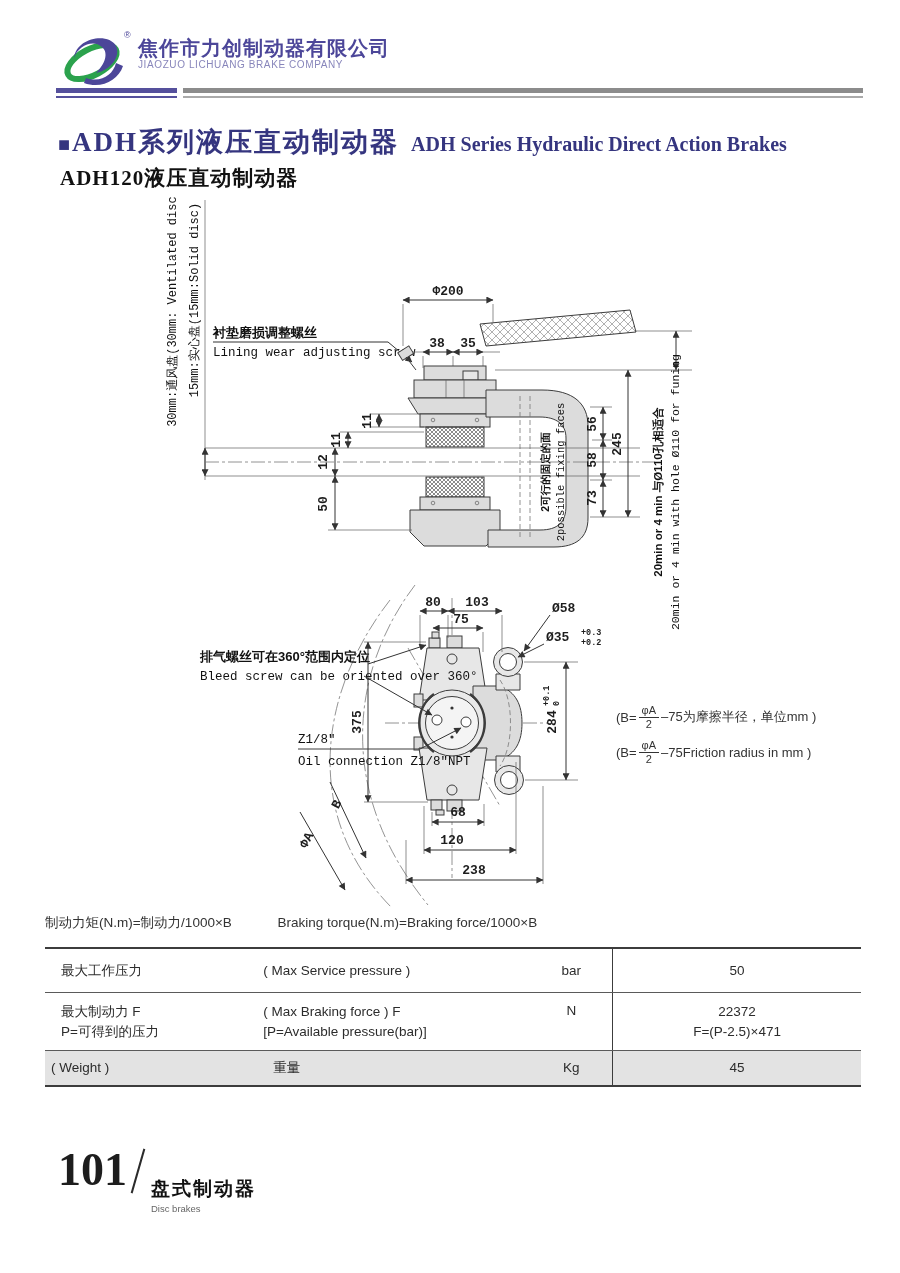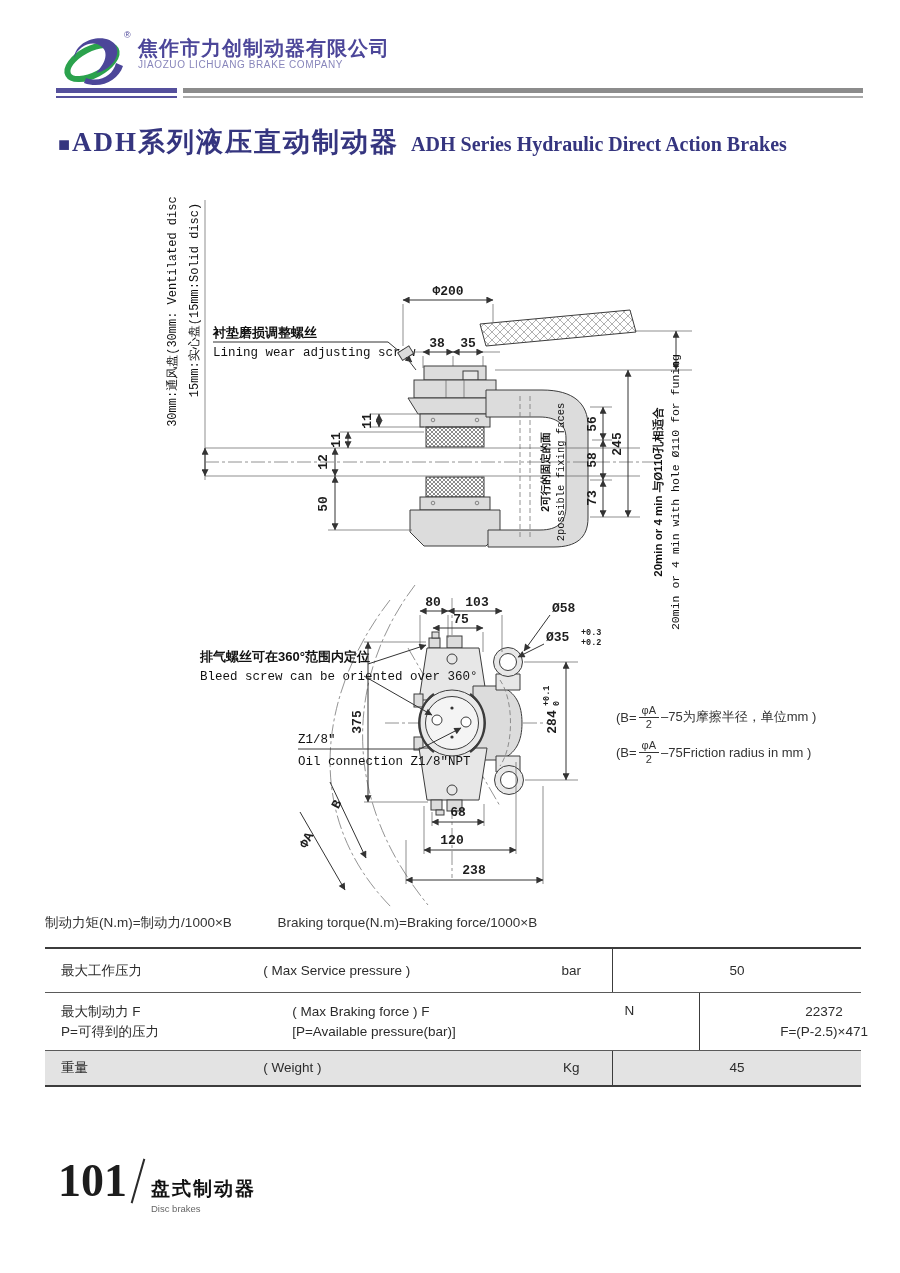--- a/index.html
+++ b/index.html
@@ -52,21 +52,21 @@
     border-top:2.5px solid #3c3c3c;border-bottom:2.5px solid #3c3c3c;font-size:13.5px;color:#2c2c2c;}
   .trow{display:grid;grid-template-columns:26% 33.5% 10% 30.5%;border-bottom:1.2px solid #5a5a5a;}
   .trow:last-child{border-bottom:none;}
   .trow.shade{background:#e3e3e3;}
   .tcell{display:flex;flex-direction:column;justify-content:center;padding:4px 6px;line-height:1.45;}
   .tcell.cn{padding-left:16px;}
   .tcell.unit{align-items:center;text-align:center;}
   .tcell.val{align-items:center;text-align:center;border-left:1.5px solid #3c3c3c;}
 
   
-  #footer{display:flex;align-items:center;}
+  #footer{display:flex;align-items:flex-start;}
   #page-num{font-family:"Liberation Serif",serif;font-size:46px;font-weight:bold;color:#1d1d1d;line-height:.95;}
   #footer-slash{width:2px;height:46px;background:#2b2b2b;transform:rotate(16deg);margin:0 12px 0 10px;}
   #footer-cn{font-size:19px;font-weight:bold;color:#111;letter-spacing:2px;margin-top:28px;}
   #footer-en{font-size:9.5px;color:#666;margin-top:1px;}
 </style>
 </head>
 <body>
 
 <div id="page">
 
@@ -86,20 +86,23 @@
   <div class="rule" style="left:183px;top:88px;width:680px;height:5px;background:#8c8c8c;"></div>
   <div class="rule" style="left:56px;top:96px;width:121px;height:2px;background:#55509c;"></div>
   <div class="rule" style="left:183px;top:96px;width:680px;height:1.5px;background:#aaaaaa;"></div>
 
   <div class="abs" style="left:58px;top:124px;">
     <div id="series-title">
       <span id="series-marker">■</span>
       <span id="series-cn">ADH系列液压直动制动器</span>
       <span id="series-en">ADH Series Hydraulic Direct Action Brakes</span>
     </div>
+  </div>
+  <div class="abs" style="left:60px;top:164px;">
+    <div id="model-title">ADH120液压直动制动器</div>
   </div>
 
   <svg class="abs" style="left:0;top:195px;" width="900" height="712" viewBox="0 195 900 712">
     <defs>
       <marker id="mE" viewBox="0 0 10 10" refX="9.5" refY="5" markerWidth="10" markerHeight="7" orient="auto">
         <path d="M0,0L10,5L0,10z" fill="#333"></path>
         </marker>
       <marker id="mS" viewBox="0 0 10 10" refX="9.5" refY="5" markerWidth="10" markerHeight="7" orient="auto-start-reverse">
         <path d="M0,0L10,5L0,10z" fill="#333"></path>
         </marker>
@@ -340,43 +343,43 @@
       <div class="tcell">
           <span>( Max Service pressure )</span>
         </div>
       <div class="tcell unit">
           <span>bar</span>
         </div>
       <div class="tcell val">
           <span>50</span>
         </div>
     </div>
-    <div class="trow" style="min-height:57px;gap:29px;">
+    <div class="trow" style="min-height:57px;">
       <div class="tcell cn">
         <span>最大制动力 F</span>
         <span>P=可得到的压力</span>
       </div>
       <div class="tcell">
         <span>( Max Braking force ) F</span>
         <span>[P=Available pressure(bar)]</span>
       </div>
       <div class="tcell unit" style="justify-content:flex-start;padding-top:8px;">
           <span>N</span>
         </div>
       <div class="tcell val">
         <span>22372</span>
         <span>F=(P-2.5)×471</span>
       </div>
     </div>
     <div class="trow shade" style="min-height:34px;">
+      <div class="tcell">
+          <span>( Weight )</span>
+        </div>
       <div class="tcell cn">
           <span>重量</span>
-        </div>
-      <div class="tcell">
-          <span>( Weight )</span>
         </div>
       <div class="tcell unit">
           <span>Kg</span>
         </div>
       <div class="tcell val">
           <span>45</span>
         </div>
     </div>
   </div>
 

